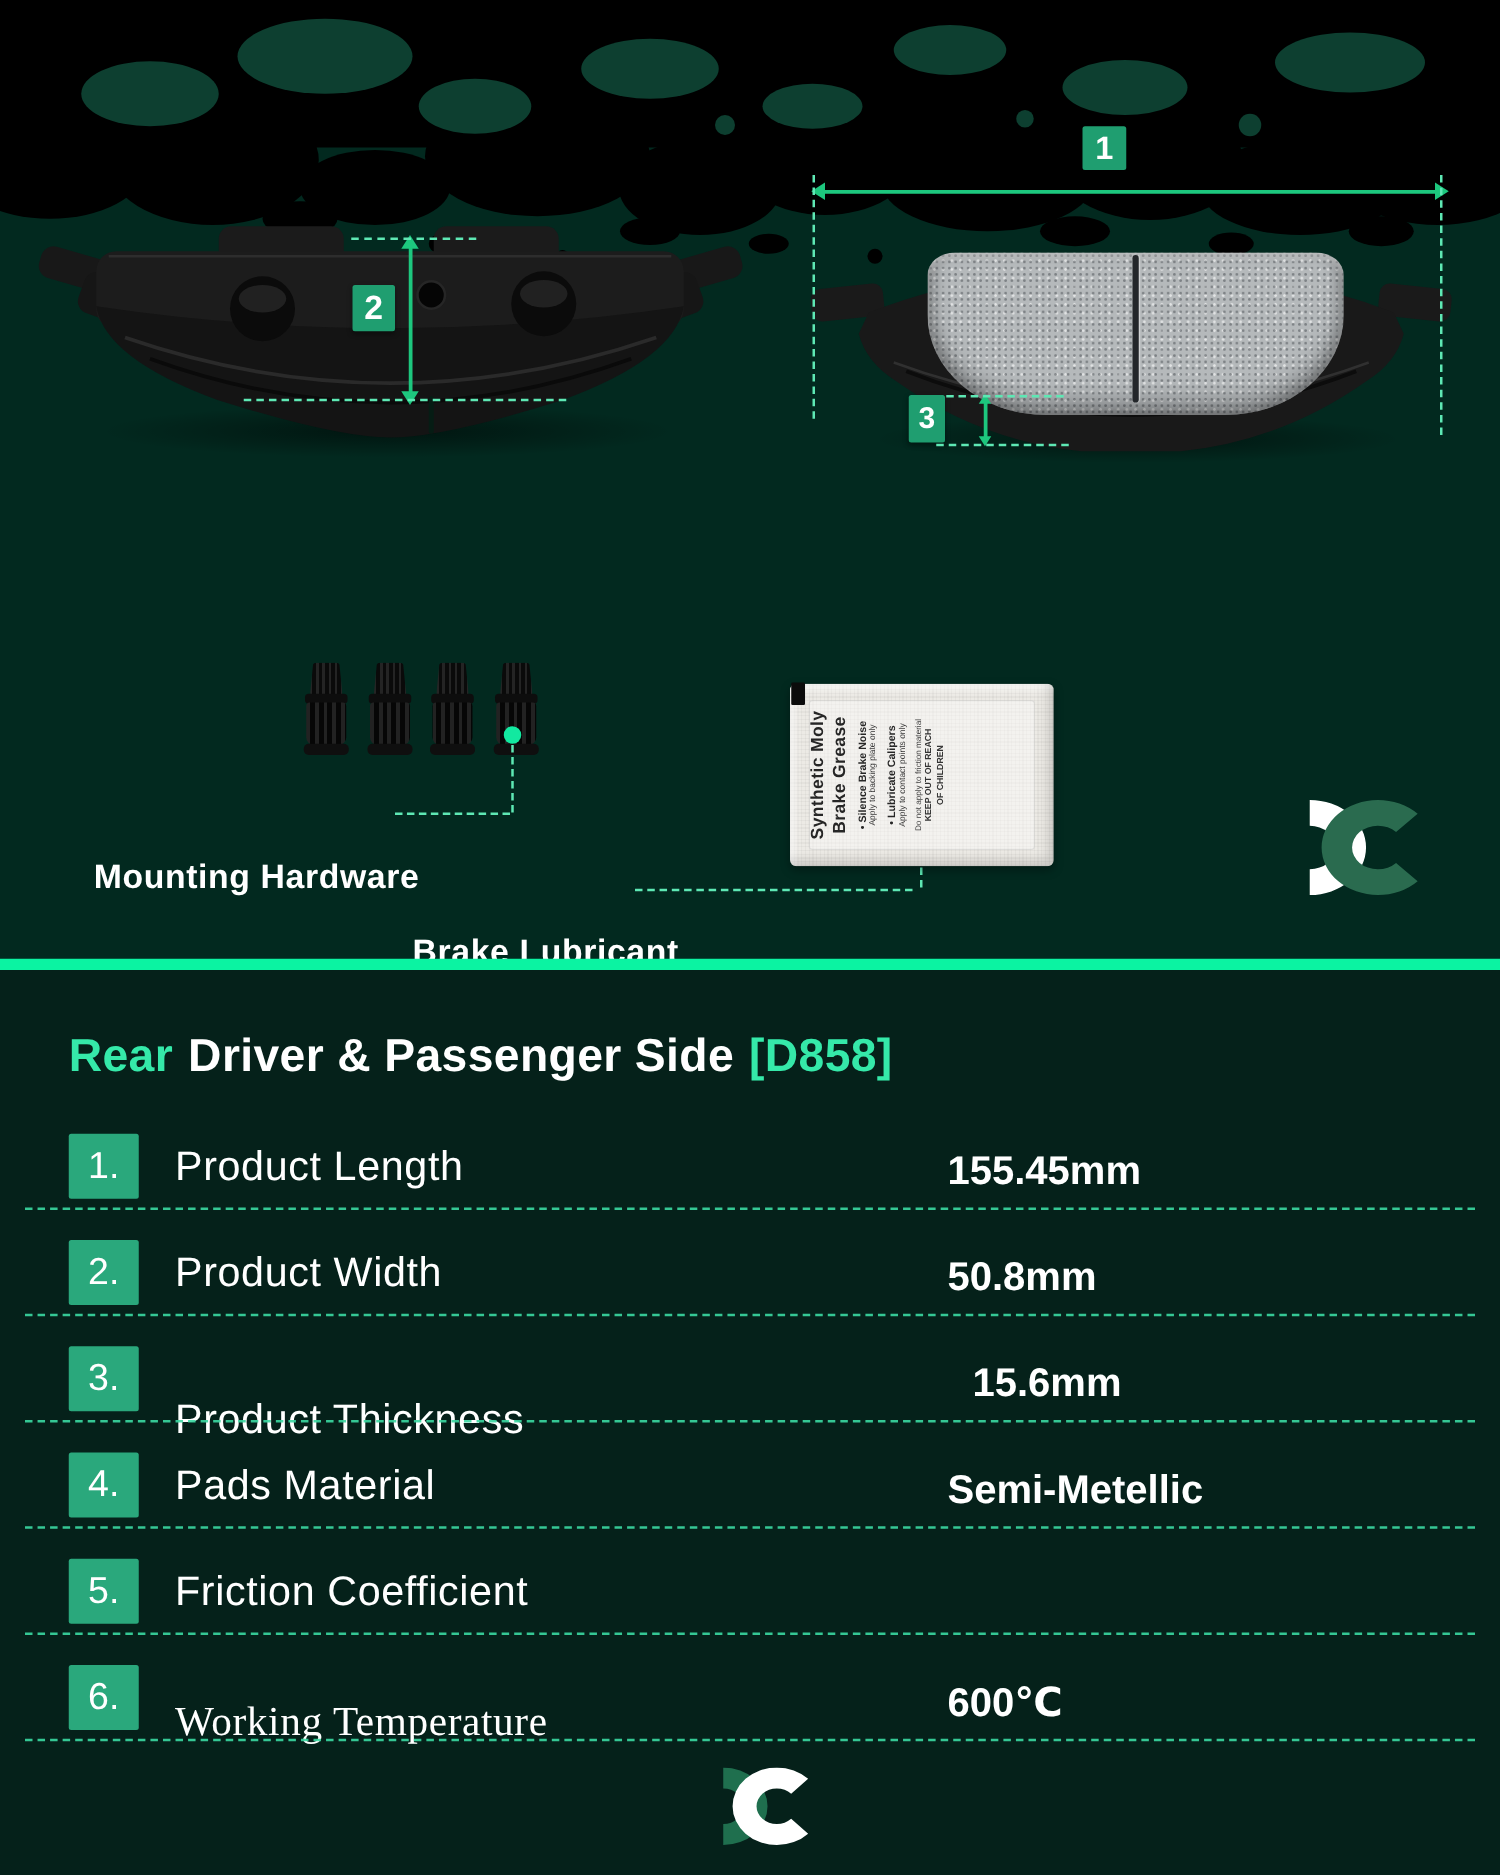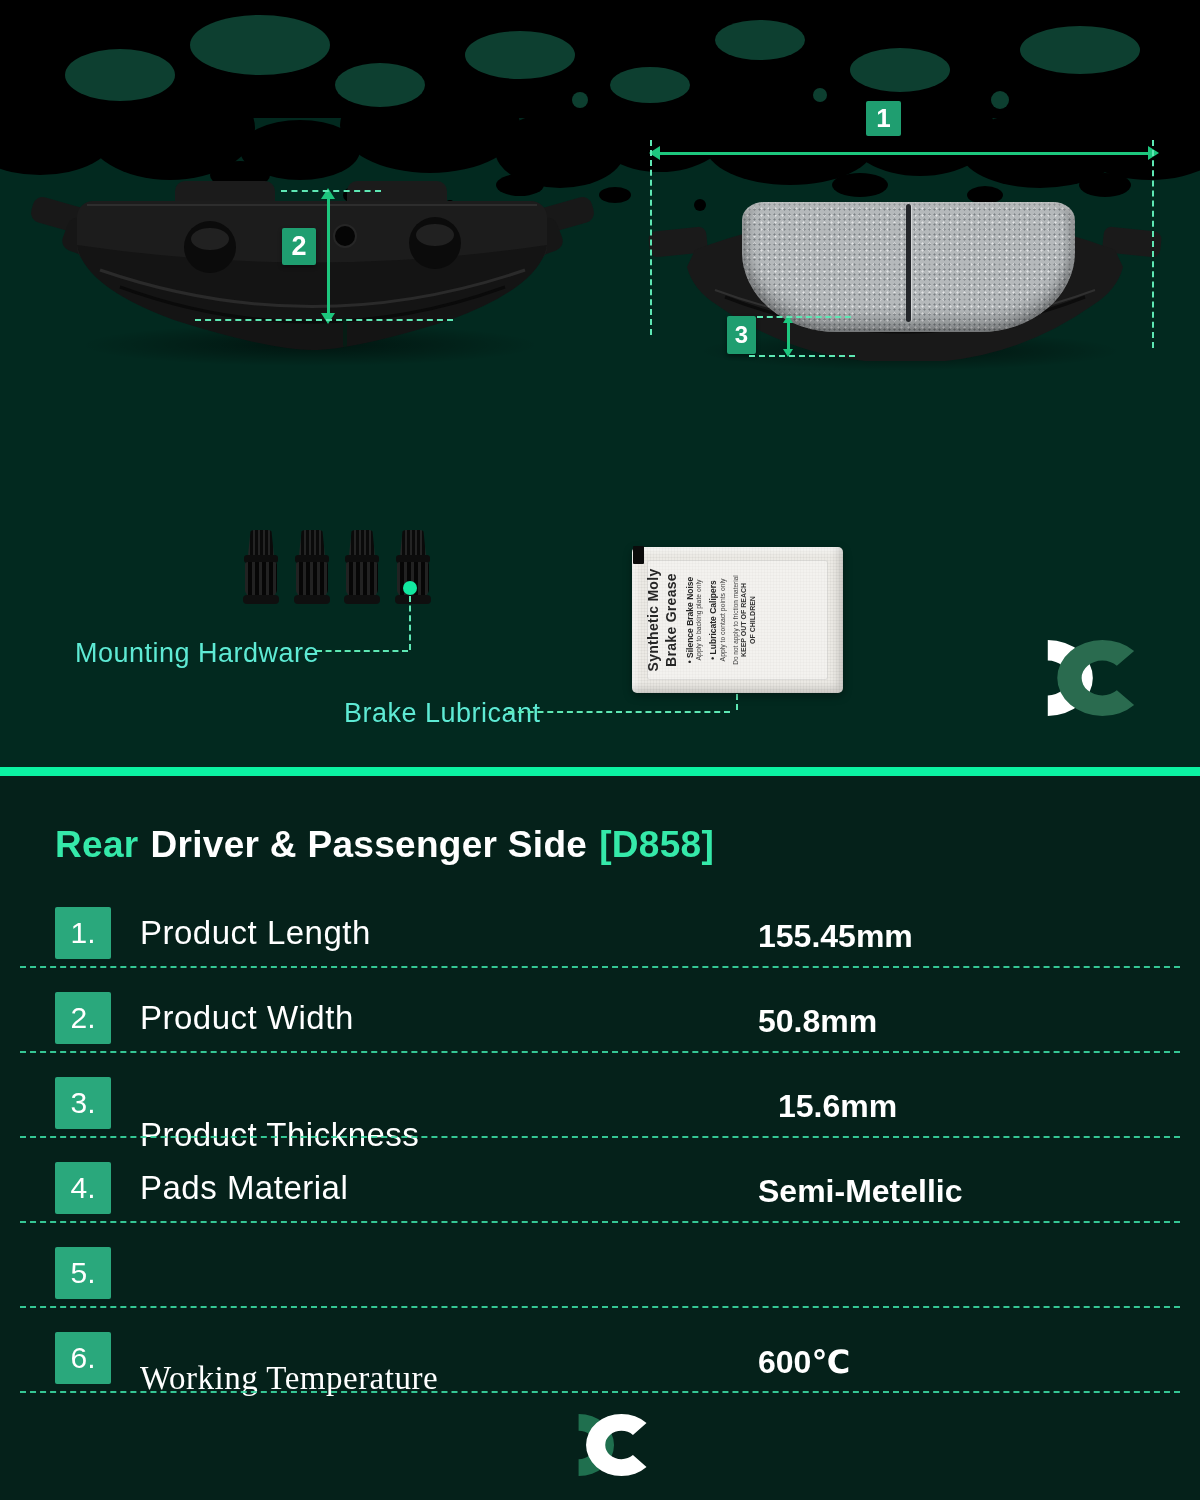--- a/index.html
+++ b/index.html
@@ -31,21 +31,21 @@
     background-size:5px 5px,7px 7px;background-position:0 0,2px 3px;
     border-radius:22px 22px 95px 95px/18px 18px 80px 80px;
     box-shadow:inset 0 3px 5px rgba(255,255,255,.4),inset 0 -12px 16px rgba(0,0,0,.28),inset 5px 0 9px rgba(0,0,0,.18),inset -5px 0 9px rgba(0,0,0,.18);}
   .friction-slot{position:absolute;left:164px;top:2px;width:5px;height:118px;background:#23262a;border-radius:3px;box-shadow:1px 0 1px rgba(255,255,255,.45);}
   
   .cap{position:absolute;width:42px;height:74px;}
   .cap .c-top{position:absolute;left:8px;top:0;width:26px;height:26px;background:repeating-linear-gradient(90deg,#242424 0 2px,#0a0a0a 2px 5px);border-radius:6px 6px 2px 2px;clip-path:polygon(10% 0,90% 0,100% 100%,0 100%);}
   .cap .c-collar{position:absolute;left:4px;top:25px;width:34px;height:8px;background:#0d0d0d;border-radius:3px;}
   .cap .c-body{position:absolute;left:5px;top:32px;width:32px;height:34px;background:repeating-linear-gradient(90deg,#222 0 3px,#060606 3px 7px);border-radius:3px 3px 6px 6px;}
   .cap .c-foot{position:absolute;left:3px;top:65px;width:36px;height:9px;background:#0f0f0f;border-radius:4px;}
-  .kit-label{position:absolute;color:#5eead4;font-weight:400;font-size:27px;letter-spacing:.5px;}
+  .kit-label{position:absolute;color:#ffffff;font-weight:700;font-size:27px;letter-spacing:.5px;margin-top:48px;}
   .dot{position:absolute;width:14px;height:14px;border-radius:50%;background:#12e9a0;}
   
   .packet{position:absolute;left:632px;top:547px;width:211px;height:146px;background-color:#eceae5;
     background-image:repeating-linear-gradient(0deg,rgba(0,0,0,.035) 0 1px,transparent 1px 3px),repeating-linear-gradient(90deg,rgba(0,0,0,.035) 0 1px,transparent 1px 3px);
     border-radius:5px;box-shadow:inset -4px -4px 9px rgba(0,0,0,.16),inset 4px 4px 7px rgba(255,255,255,.7),0 3px 8px rgba(0,0,0,.35);}
   .packet-inner{position:absolute;left:15px;top:13px;right:15px;bottom:13px;border:1px solid rgba(0,0,0,.09);background:rgba(255,255,255,.4);border-radius:3px;}
   .packet-notch{position:absolute;left:1px;top:-1px;width:11px;height:18px;background:#0b0b0b;border-radius:1px;}
   .packet-text{position:absolute;left:50%;top:50%;width:122px;height:186px;transform:translate(-50%,-50%) rotate(-90deg);color:#262626;text-align:center;}
   .pk-title{font-size:14px;font-weight:700;line-height:1.25;letter-spacing:.3px;}
   .pk-bullet{font-size:8.5px;font-weight:700;margin-top:5px;line-height:1.2;}
@@ -181,21 +181,21 @@
         <div class="c-collar"></div>
         <div class="c-body"></div>
         <div class="c-foot"></div>
       </div>
 
     <div class="dot" style="left:403px;top:581px;"></div>
     <div class="dash-v" style="left:409px;top:596px;height:54px;"></div>
     <div class="dash-h" style="left:316px;top:650px;width:92px;"></div>
     <div class="kit-label" style="left:75px;top:638px;">Mounting Hardware</div>
 
-    <div class="kit-label" style="left:344px;top:698px;">Brake Lubricant</div>
+    <div class="kit-label" style="left:330px;top:698px;">Brake Lubricant</div>
     <div class="dash-h" style="left:508px;top:711px;width:222px;"></div>
     <div class="dash-v" style="left:736px;top:694px;height:16px;"></div>
     <div class="dot" style="left:730px;top:678px;"></div>
 
     <div class="packet">
       <div class="packet-inner"></div>
       <div class="packet-notch"></div>
       <div class="packet-text">
         <div class="pk-title">Synthetic Moly</div>
         <div class="pk-title">Brake Grease</div>
@@ -236,20 +236,21 @@
     <div class="row-label" style="top:308px;margin-top:32px;">Product Thickness</div>
     <div class="row-value" style="top:312px;margin-left:20px;">15.6mm</div>
     <div class="row-sep" style="top:360px;"></div>
 
     <div class="row-badge" style="top:386px;">4.</div>
     <div class="row-label" style="top:393px;">Pads Material</div>
     <div class="row-value" style="top:397px;">Semi-Metellic</div>
     <div class="row-sep" style="top:445px;"></div>
 
     <div class="row-badge" style="top:471px;">5.</div>
+    <div class="row-label" style="top:478px;">Friction Coefficient</div>
     <div class="row-sep" style="top:530px;"></div>
 
     <div class="row-badge" style="top:556px;">6.</div>
     <div class="row-label" style="top:584px;font-family:Liberation Serif, serif;">Working Temperature</div>
     <div class="row-value" style="top:567px;">600℃</div>
     <div class="row-sep" style="top:615px;"></div>
 
     <svg class="abs" style="left:552px;top:638px;" width="96" height="62" viewBox="0 0 130 96" preserveAspectRatio="none">
       <path d="M36,0 A48,48 0 0 1 36,96 L36,70 A22,22 0 0 0 36,26 Z" fill="#1f6f4e"></path>
       <path d="M128,14 A48,48 0 1 0 128,82 L109.6,63.6 A22,22 0 1 1 109.6,32.4 Z" fill="#ffffff"></path>

